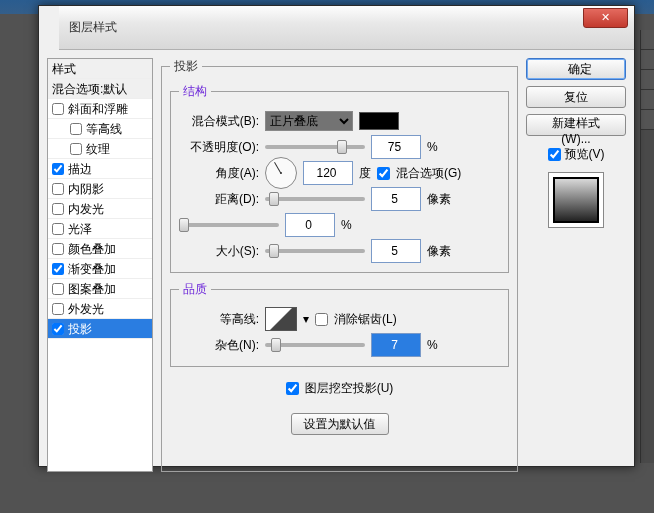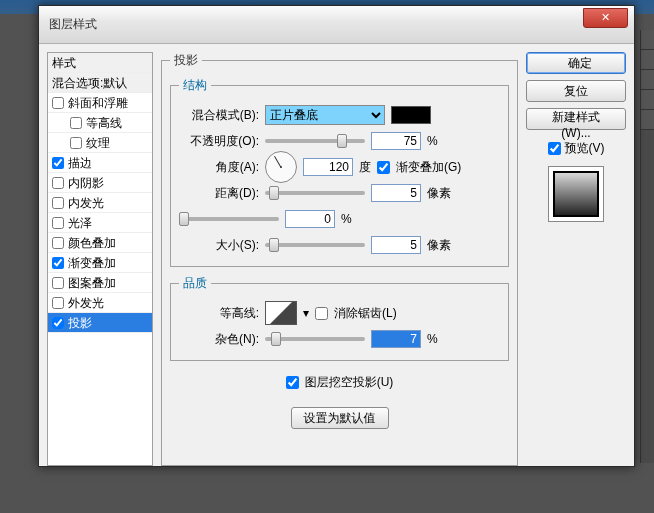--- a/index.html
+++ b/index.html
@@ -3,56 +3,56 @@
 <meta charset="utf-8">
 <style>
 * { box-sizing: border-box; margin: 0; padding: 0; font-family: "Microsoft YaHei", SimSun, sans-serif; font-size: 12px; }
 body { background: #3a3a3a; width: 654px; height: 513px; overflow: hidden; position: relative; }
 .backdrop { position: absolute; inset: 0; background: #525252; }
 .backdrop-top { position: absolute; top: 0; left: 0; right: 0; height: 14px; background: linear-gradient(#2a5c8f, #345e89); color: #fff; font-size: 11px; text-align: center; line-height: 14px; }
 .right-tools { position: absolute; right: 0; top: 30px; width: 14px; bottom: 50px; background: #4a4a4a; border-left: 1px solid #333; }
 .right-tools div { width: 14px; height: 20px; border-bottom: 1px solid #333; background: #555; }
 
 .dialog { position: absolute; left: 38px; top: 5px; width: 597px; height: 462px; background: #f0f0f0; border: 1px solid #2a2a2a; box-shadow: 0 0 10px rgba(0,0,0,0.6); }
-.titlebar { height: 38px; background: linear-gradient(#fdfdfd, #e8e8e8 40%, #d8d8d8); border-bottom: 1px solid #b0b0b0; position: relative; display: flex; align-items: center; padding-left: 10px; }
+.titlebar { height: 44px; background: linear-gradient(#fdfdfd, #e8e8e8 40%, #d8d8d8); border-bottom: 1px solid #b0b0b0; position: relative; display: flex; align-items: center; padding-left: 10px; margin-left: 20px; }
 .titlebar span { font-size: 12px; color: #333; }
 .close-btn { position: absolute; right: 6px; top: 2px; width: 45px; height: 20px; background: linear-gradient(#e46a5f, #c23a2e); border: 1px solid #8a2a22; border-radius: 0 0 3px 3px; color: #fff; text-align: center; line-height: 16px; font-size: 11px; cursor: pointer; }
 
 .body { display: flex; padding: 8px; gap: 8px; height: calc(100% - 30px); }
 .style-list { width: 106px; border: 1px solid #a0a0a0; background: #fff; }
 .style-list .row { height: 20px; line-height: 20px; padding-left: 4px; border-bottom: 1px solid #eee; display: flex; gap: 4px; align-items: center; }
 .style-list .row.header { background: #f0f0f0; font-weight: normal; }
 .style-list .row.selected { background: #2a7de1; color: #fff; }
 .style-list .row input[type=checkbox] { width: 12px; height: 12px; }
 .style-list .row.indent { padding-left: 22px; }
 
 .main { flex: 1; display: flex; flex-direction: column; gap: 8px; }
 fieldset { border: 1px solid #a0a0a0; padding: 8px 8px 8px 8px; }
 legend { padding: 0 4px; color: #333; }
 .form-row { display: flex; align-items: center; gap: 6px; height: 26px; }
 .form-row label { width: 80px; text-align: right; }
 .slider { flex: 0 0 100px; height: 4px; background: #b0b0b0; position: relative; border-radius: 2px; }
 .slider .thumb { position: absolute; top: -5px; width: 10px; height: 14px; background: linear-gradient(#f5f5f5,#cacaca); border: 1px solid #888; border-radius: 2px; }
-.num-input { width: 50px; height: 18px; border: 1px solid #7a9ac8; text-align: right; padding-right: 3px; background: #fff; }
+.num-input { width: 50px; height: 24px; border: 1px solid #7a9ac8; text-align: center; padding-right: 3px; background: #fff; }
 .num-input.sel { background: #2a7de1; color: #fff; }
-select { width: 120px; height: 20px; border: 1px solid #888; background: #7dd3fc; }
+select { width: 88px; height: 20px; border: 1px solid #888; background: #737373; }
 .swatch { width: 40px; height: 18px; border: 1px solid #555; background: #000; }
 .angle { width: 32px; height: 32px; border: 1px solid #888; border-radius: 50%; position: relative; background: #fafafa; }
 .angle .needle { position: absolute; left: 50%; top: 50%; width: 13px; height: 1px; background: #333; transform-origin: left center; transform: rotate(-120deg); }
 .angle .dot { position: absolute; left: 50%; top: 50%; width: 2px; height: 2px; background: #333; border-radius: 50%; transform: translate(-50%,-50%); }
 button.win { height: 22px; padding: 0 12px; background: linear-gradient(#fdfdfd,#e0e0e0); border: 1px solid #8a8a8a; border-radius: 3px; cursor: pointer; }
 button.win.primary { border: 1px solid #3d76c8; box-shadow: 0 0 0 1px #6faaf2 inset; padding-left: 20px; }
 .contour-swatch { width: 32px; height: 24px; border: 1px solid #555; background: linear-gradient(135deg,#fff 0%,#fff 48%, #444 52%, #444 100%); cursor: pointer; }
 
 .right-col { width: 100px; display: flex; flex-direction: column; gap: 6px; align-items: stretch; }
 .right-col button { width: 100%; }
 .preview-check { display: flex; align-items: center; gap: 4px; justify-content: center; margin-top: 4px; }
 .preview-box { width: 46px; height: 46px; margin: 8px auto 0; background: linear-gradient(#d8d8d8,#222); border: 2px solid #000; box-shadow: 0 0 0 4px #fff, 0 0 0 5px #888; }
 .btn-row { display: flex; gap: 10px; justify-content: center; margin-top: 4px; }
-.inner-legend { color:#0369a1; }
+.inner-legend { color:#6d28d9; }
 </style>
 </head>
 <body>
 
 <div class="backdrop">
   <div class="backdrop-top"></div>
   <div class="right-tools">
       <div></div>
       <div></div>
       <div></div>
@@ -144,21 +144,21 @@
         </div>
         <div class="form-row">
           <label>角度(A):</label>
           <div class="angle">
               <div class="needle"></div>
               <div class="dot"></div>
             </div>
           <input class="num-input" value="120" style="">
           <span>度</span>
           <input type="checkbox" checked="" style="">
-          <span>渐变叠加(G)</span>
+          <span>混合选项(G)</span>
         </div>
         <div class="form-row">
           <label>距离(D):</label>
           <div class="slider">
               <div class="thumb" style="left:4px"></div>
             </div>
           <input class="num-input" value="5" style="">
           <span>像素</span>
         </div>
         <div class="form-row">

